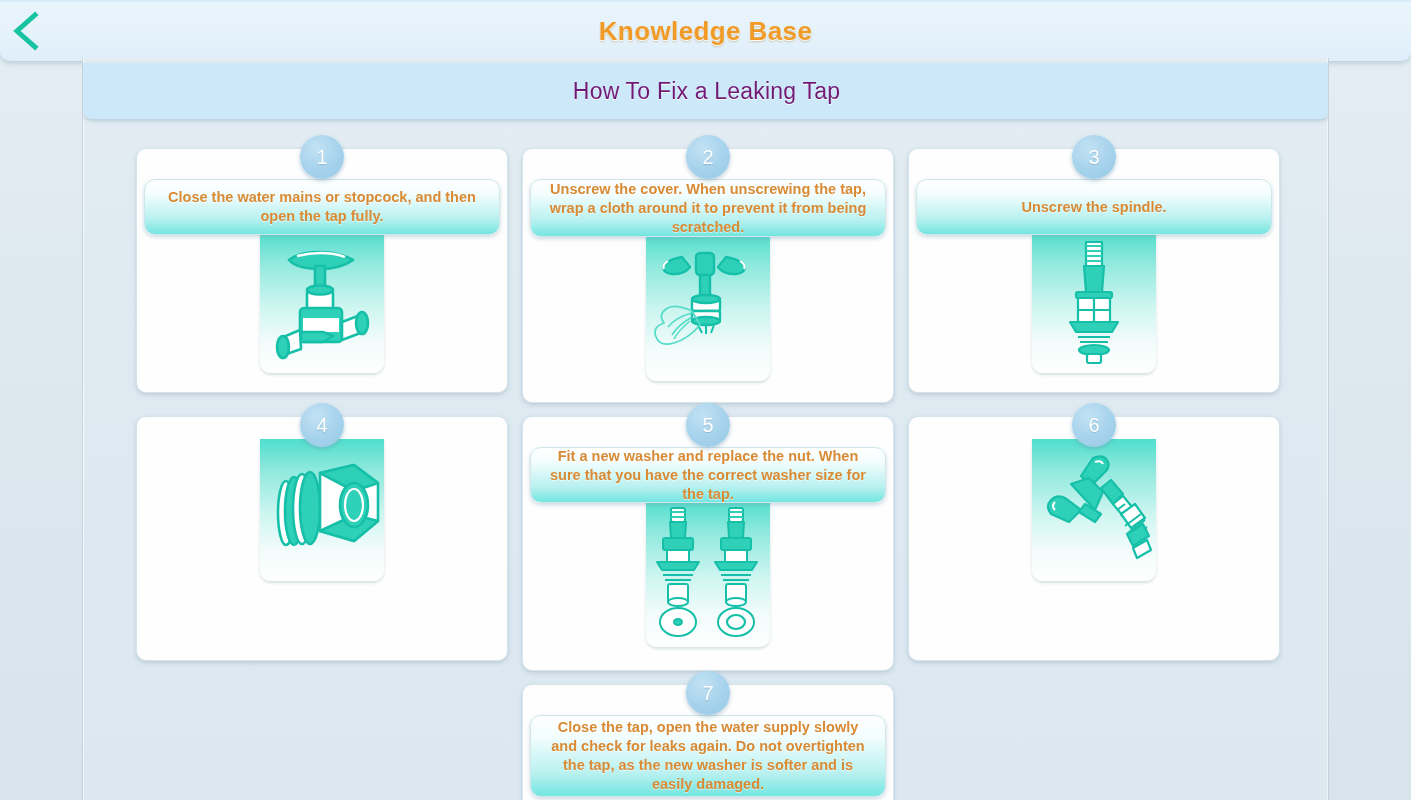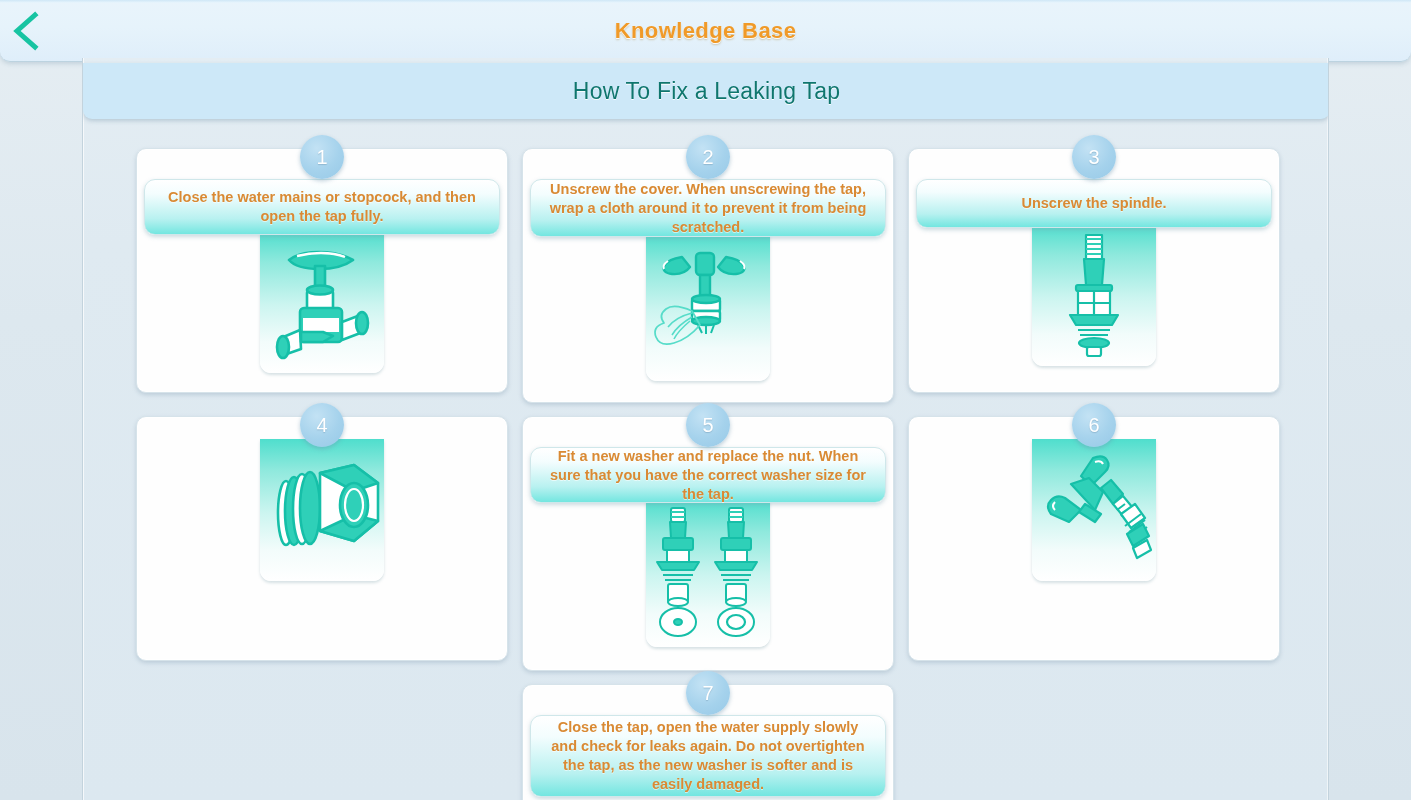--- a/index.html
+++ b/index.html
@@ -25,21 +25,21 @@
     background:linear-gradient(180deg,#cfe7f6,#eaf6fd);
   }
   .back-btn{
     position:absolute;left:0px;top:0px;width:52px;height:62px;
     display:flex;align-items:center;justify-content:center;cursor:pointer;
   }
   .back-btn svg{display:block;}
   .app-title{
     position:absolute;left:0;top:0;width:1411px;height:62px;
     display:flex;align-items:center;justify-content:center;
-    font-size:22px;font-weight:bold;letter-spacing:.4px;
+    font-size:26px;font-weight:bold;letter-spacing:.4px;
     color:#f09a28;
     text-shadow:0 1px 0 rgba(255,255,255,.9), 0 2px 2px rgba(160,120,40,.35);
     pointer-events:none;
   }
 
   
   .content-panel{
     position:absolute;left:82px;top:58px;width:1247px;height:742px;
     background:linear-gradient(180deg,#e4edf3 0%,#dfeaf1 25%,#dce8f0 100%);
     border-left:1px solid #c3d3dd;
@@ -50,21 +50,21 @@
   }
   .page-title-bar{
     position:absolute;left:0px;top:5px;width:1247px;height:56px;
     background:#cde8f8;
     border-radius:0 0 9px 9px;
     box-shadow:0 2px 4px rgba(130,160,180,.45);
     display:flex;align-items:center;justify-content:center;
     box-sizing:border-box;
   }
   .page-title{
-    font-size:23px;color:#0f766e;font-weight:normal;letter-spacing:.2px;
+    font-size:23px;color:#701a75;font-weight:normal;letter-spacing:.2px;
     text-shadow:0 1px 0 rgba(255,255,255,.85);
   }
 
   
   .grid{
     position:absolute;left:46px;top:90px;width:1160px;
     display:flex;flex-wrap:wrap;
   }
   .cell{width:386px;display:flex;justify-content:center;}
   .cell.r2{margin-top:13px;}
@@ -103,21 +103,21 @@
     border-radius:11px;
     box-shadow:0 2px 4px rgba(120,160,175,.38);
     box-sizing:border-box;
     display:flex;align-items:center;justify-content:center;
     text-align:center;
     padding:9px 14px;
     z-index:2;
   }
   .bubble.b1{height:56px;text-align:center;}
   .bubble.b2{height:58px;}
-  .bubble.b3{height:49px;}
+  .bubble.b3{height:56px;}
   .bubble.b7{height:82px;}
   .bubble-text{
     font-size:14.5px;line-height:19px;color:#d98a34;font-weight:bold;
     text-shadow:0 1px 0 rgba(255,255,255,.55);
   }
 
   .img-panel{
     position:relative;margin-top:-4px;width:124px;height:142px;
     background:linear-gradient(180deg,#4fdecd 0%,#8fe9dd 22%,#ccf5f0 52%,#f2fcfb 78%,#ffffff 100%);
     border-radius:0 0 11px 11px;

